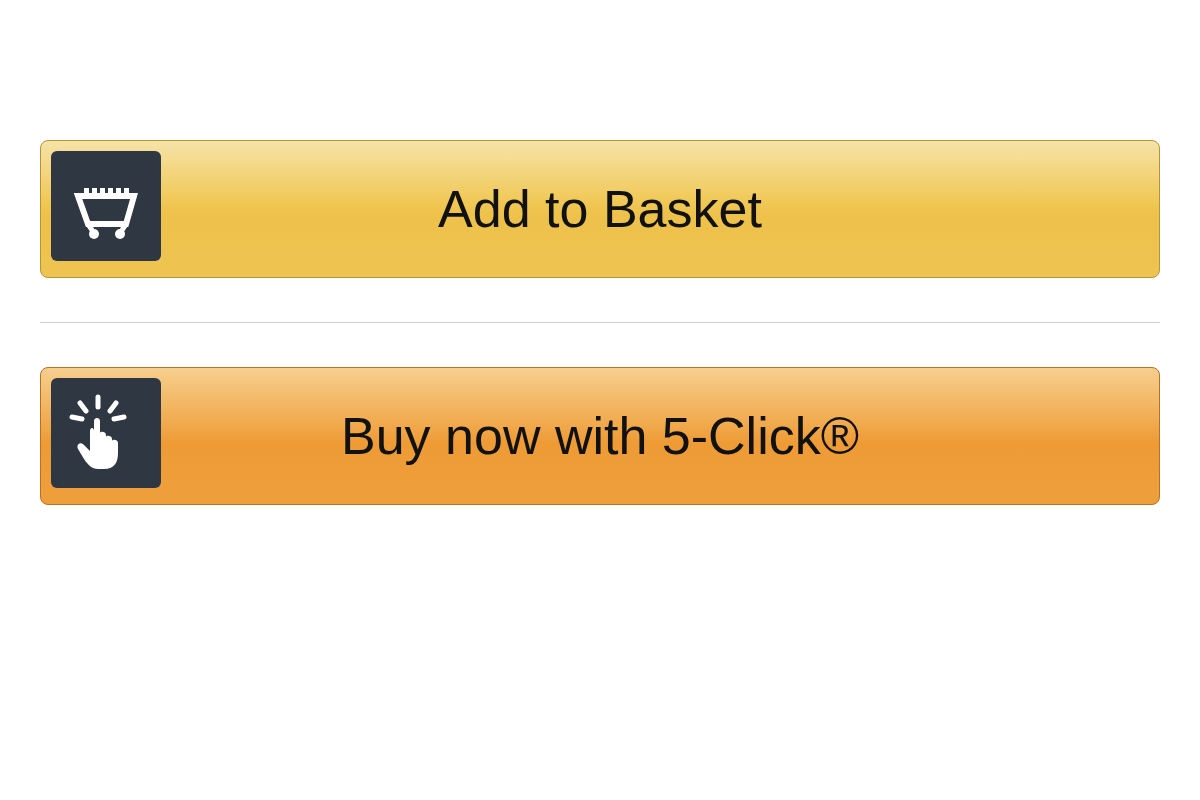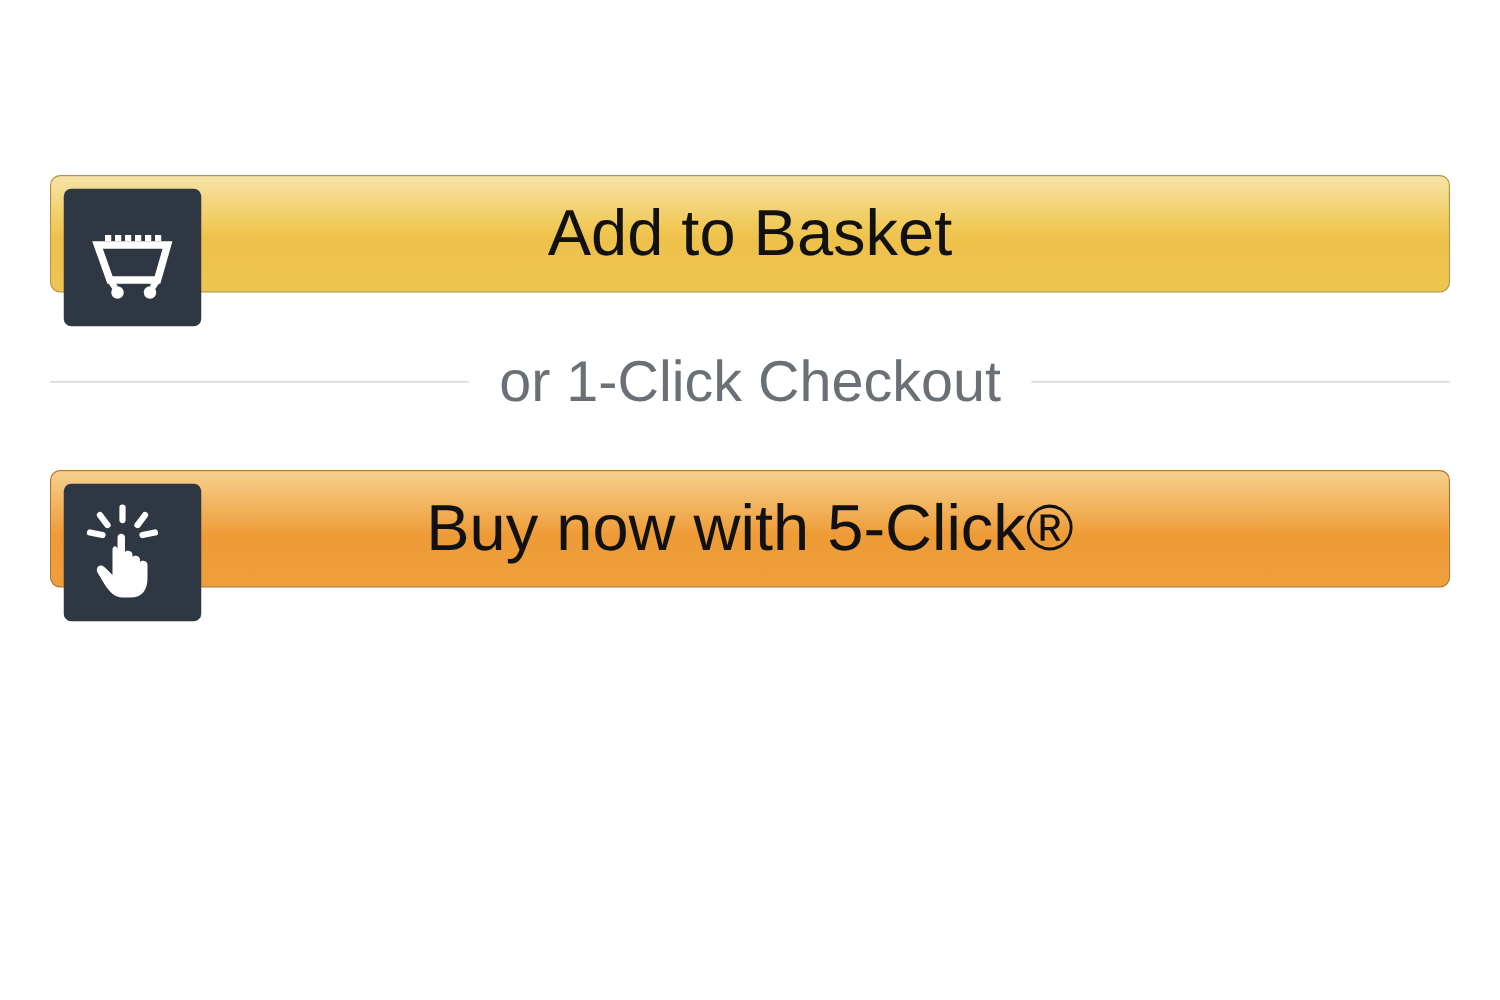--- a/index.html
+++ b/index.html
@@ -9,21 +9,21 @@
     }
     body {
       width: 1200px;
       height: 800px;
       background: #ffffff;
       font-family: Arial, Helvetica, sans-serif;
       padding: 140px 40px 0 40px;
     }
     .button {
       width: 100%;
-      height: 94px;
+      height: 138px;
       border-radius: 8px;
       position: relative;
       display: flex;
       align-items: center;
       cursor: pointer;
       margin-bottom: 0;
     }
     .button-yellow {
       background: linear-gradient(to bottom, #f6e3a8 0%, #f0c855 45%, #edc14a 55%, #eec452 100%);
       border: 1px solid #b89234;
@@ -98,21 +98,20 @@
         <line x1="22" y1="58" x2="26" y2="64"></line>
         <line x1="60" y1="58" x2="56" y2="64"></line>
       </g>
     </svg>
   </div>
   <span class="button-label">Add to Basket</span>
 </div>
 
 <div class="divider-row">
   <div class="divider-line"></div>
-  <span class="divider-text">or 1-Click Checkout</span>
   <div class="divider-line"></div>
 </div>
 
 <div class="button button-orange">
   <div class="icon-box">
     <svg width="84" height="84" viewBox="0 0 84 84">
 
       <g stroke="#ffffff" stroke-width="5" stroke-linecap="round">
         <line x1="34" y1="6" x2="34" y2="16"></line>
         <line x1="16" y1="12" x2="22" y2="20"></line>

